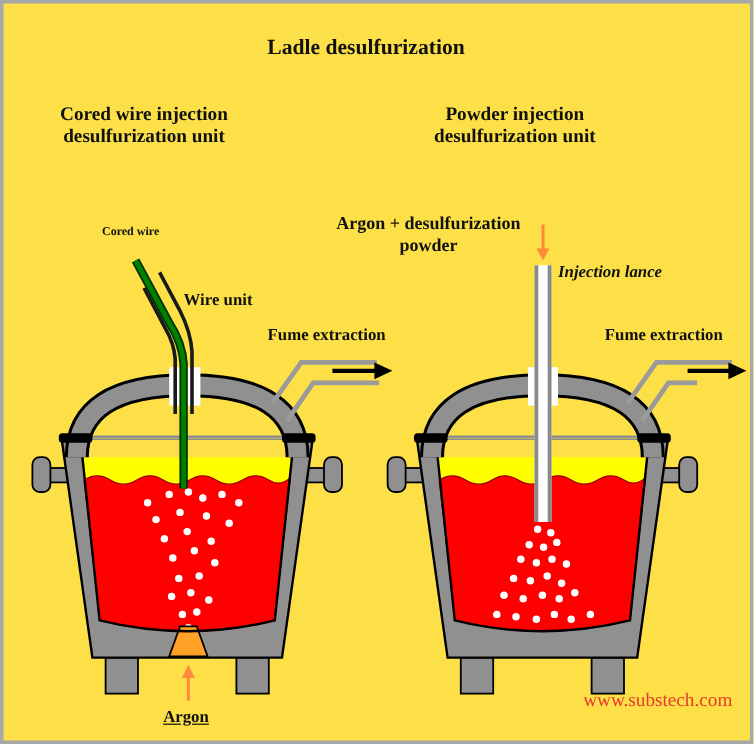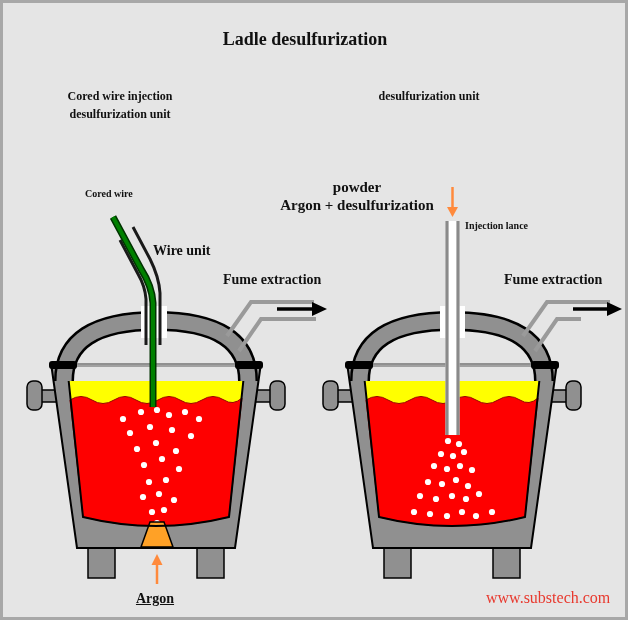--- a/index.html
+++ b/index.html
@@ -1,45 +1,45 @@
 <!DOCTYPE html>
 <html><head>
 <meta charset="utf-8">
 <style>
   html,body{margin:0;padding:0;background:#ffffff;}
   .frame{
     position:relative;
     width:622px;height:614px;
     border:3px solid #a8a8a8;
-    background:#e5e5e5;
+    background:#fde047;
     overflow:hidden;
     font-family:"Liberation Serif", serif;
   }
   svg{position:absolute;left:0;top:0;}
   .label{
     position:absolute;
     font-family:"Liberation Serif", serif;
     font-weight:bold;
     color:#111111;
     white-space:nowrap;
     line-height:1.15;
   }
   .title{font-size:18px;left:302px;top:26px;transform:translateX(-50%);}
-  .subtitle{font-size:12px;text-align:center;transform:translateX(-50%);line-height:18px;}
+  .subtitle{font-size:16px;text-align:center;transform:translateX(-50%);line-height:18px;}
   .sub-left{left:117px;top:84px;}
   .sub-right{left:426px;top:84px;}
   .lbl-cored-wire{font-size:10px;left:82px;top:185px;}
   .lbl-wire-guide{font-size:14px;left:150px;top:240px;}
   .lbl-fume-left{font-size:14px;left:220px;top:269px;}
   .lbl-feed{font-size:15px;text-align:center;transform:translateX(-50%);left:354px;top:175px;line-height:18px;}
-  .lbl-lance{font-size:10px;left:462px;top:217px;}
+  .lbl-lance{font-size:14px;left:462px;top:217px;font-style:italic;}
   .lbl-fume-right{font-size:14px;left:501px;top:269px;}
   .lbl-argon{font-size:14px;left:152px;top:588px;transform:translateX(-50%);text-decoration:underline;}
   .watermark{
-    position:absolute;left:483px;top:586px;
+    position:absolute;left:483px;top:572px;
     font-family:"Liberation Serif", serif;
     font-weight:normal;font-size:16px;color:#e8392e;white-space:nowrap;
   }
 </style>
 </head>
 <body>
 
 <div class="frame">
 
 <svg id="diagram" width="628" height="620" viewBox="0 0 628 620">
@@ -220,30 +220,31 @@
 </svg>
 
 <div class="label title">Ladle desulfurization</div>
 
 <div class="label subtitle sub-left">
   <div>Cored wire injection</div>
   <div>desulfurization unit</div>
 </div>
 
 <div class="label subtitle sub-right">
+  <div>Powder injection</div>
   <div>desulfurization unit</div>
 </div>
 
 <div class="label lbl-cored-wire">Cored wire</div>
 <div class="label lbl-wire-guide">Wire unit</div>
 <div class="label lbl-fume-left">Fume extraction</div>
 <div class="label lbl-argon">Argon</div>
 
 <div class="label lbl-feed">
+  <div>Argon + desulfurization</div>
   <div>powder</div>
-  <div>Argon + desulfurization</div>
 </div>
 <div class="label lbl-lance">Injection lance</div>
 <div class="label lbl-fume-right">Fume extraction</div>
 
 <div class="watermark">www.substech.com</div>
 
 </div>
 
 </body></html>

